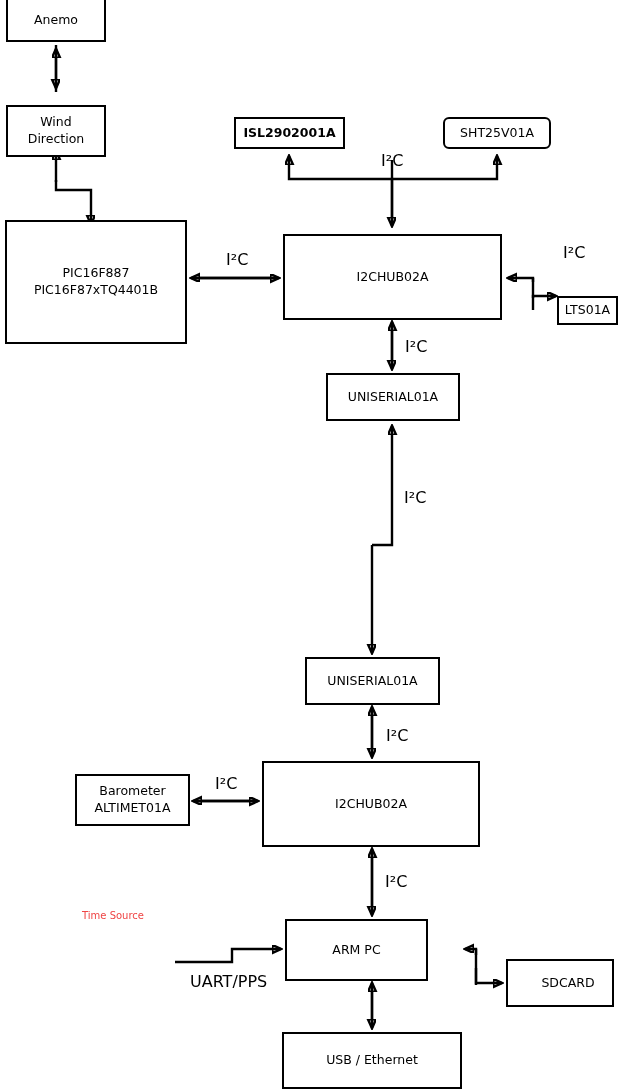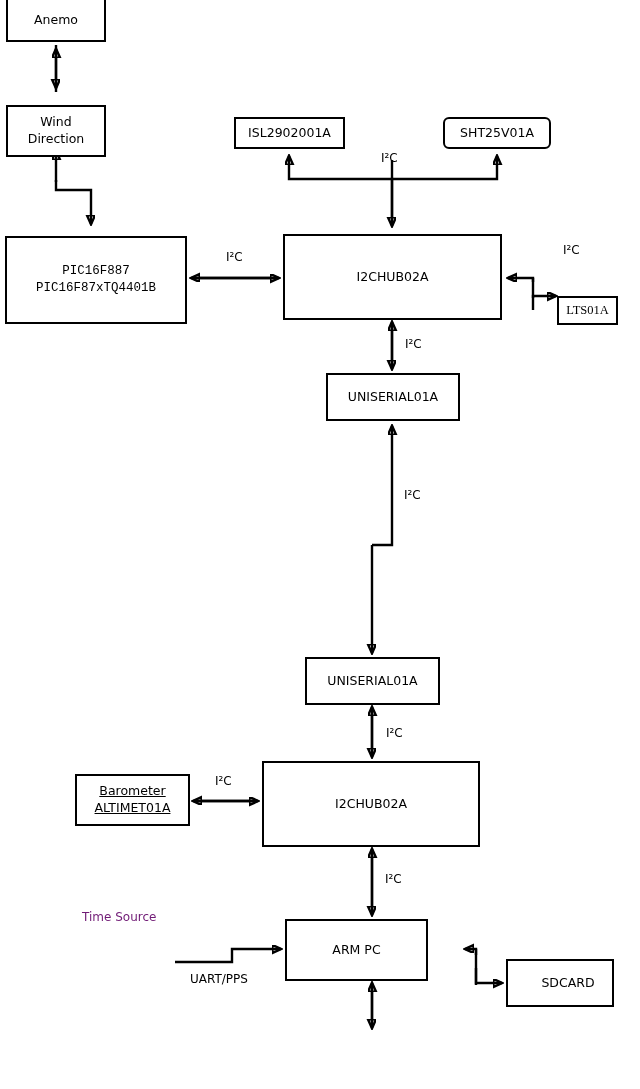--- a/index.html
+++ b/index.html
@@ -26,29 +26,29 @@
     text-align: center;
     color: #000000;
     font-size: 12.5px;
     line-height: 1.35;
     z-index: 3;
     white-space: pre-line;
   }
   .edge-label {
     position: absolute;
     color: #000000;
-    font-size: 12px;
+    font-size: 16px;
     z-index: 4;
     background: transparent;
     white-space: nowrap;
   }
   .free-label {
     position: absolute;
-    color: #701a75;
-    font-size: 12px;
+    color: #ef4444;
+    font-size: 10px;
     z-index: 4;
     white-space: nowrap;
   }
   svg.wires {
     position: absolute;
     left: 0;
     top: 0;
     width: 640px;
     height: 1089px;
     z-index: 1;
@@ -138,45 +138,46 @@
       <line x1="372" y1="987" x2="372" y2="1028" marker-end="url(#arrow)"></line>
       <line x1="372" y1="1024" x2="372" y2="983" marker-end="url(#arrow)"></line>
     </g>
   </svg>
 
   <div class="node" style="left:6px; top:-2px; width:100px; height:44px;">Anemo</div>
 
   <div class="node" style="left:6px; top:95px; width:100px; height:52px;margin-top:10px;">Wind
 Direction</div>
 
-  <div class="node" style="left:5px; top:236px; width:182px; height:88px;font-family:Liberation Mono, monospace;">PIC16F887
+  <div class="node" style="left:5px; top:220px; width:182px; height:124px;">PIC16F887
 PIC16F87xTQ4401B</div>
 
-  <div class="node" style="left:234px; top:117px; width:111px; height:32px;">ISL2902001A</div>
+  <div class="node" style="left:234px; top:117px; width:111px; height:32px;font-weight:bold;">ISL2902001A</div>
 
   <div class="node" style="left:443px; top:117px; width:108px; height:32px;border-radius:6px;">SHT25V01A</div>
 
   <div class="node" style="left:283px; top:234px; width:219px; height:86px;">I2CHUB02A</div>
 
-  <div class="node" style="left:557px; top:296px; width:61px; height:29px;font-family:Liberation Serif, serif;">LTS01A</div>
+  <div class="node" style="left:557px; top:296px; width:61px; height:29px;">LTS01A</div>
 
   <div class="node" style="left:326px; top:373px; width:134px; height:48px;">UNISERIAL01A</div>
 
   <div class="node" style="left:305px; top:657px; width:135px; height:48px;">UNISERIAL01A</div>
 
   <div class="node" style="left:262px; top:761px; width:218px; height:86px;">I2CHUB02A</div>
 
-  <div class="node" style="left:75px; top:774px; width:115px; height:52px;text-decoration:underline;">Barometer
+  <div class="node" style="left:75px; top:774px; width:115px; height:52px;">Barometer
 ALTIMET01A</div>
 
 
   <div class="node" style="left:285px; top:919px; width:143px; height:62px;">ARM PC</div>
 
   <div class="node" style="left:506px; top:959px; width:108px; height:48px;padding-left:16px;">SDCARD</div>
 
+  <div class="node" style="left:282px; top:1032px; width:180px; height:57px;">USB / Ethernet</div>
 
   <div class="edge-label" style="left:381px; top:151px;">I²C</div>
 
   <div class="edge-label" style="left:226px; top:250px;">I²C</div>
 
   <div class="edge-label" style="left:563px; top:243px;">I²C</div>
 
   <div class="edge-label" style="left:405px; top:337px;">I²C</div>
 
   <div class="edge-label" style="left:404px; top:488px;">I²C</div>

